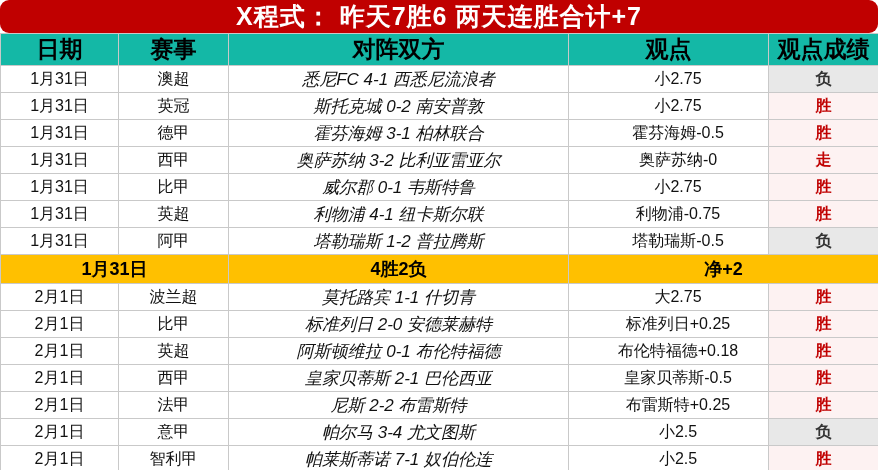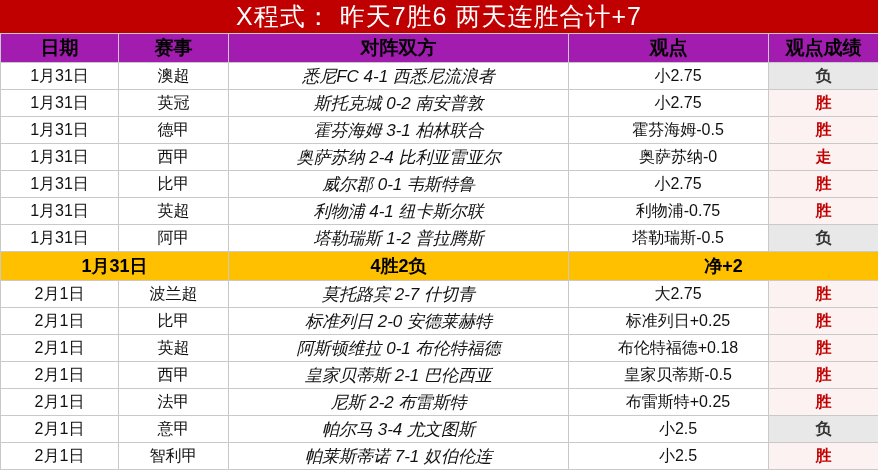--- a/index.html
+++ b/index.html
@@ -18,25 +18,26 @@
     height: 470px;
     display: flex;
     flex-direction: column;
     box-sizing: border-box;
   }
   .title-bar {
     height: 40px;
     background: #c00000;
     color: #ffffff;
     font-size: 25px;
-    font-weight: normal;
+    font-weight: bold;
     display: flex;
     align-items: center;
     justify-content: center;
     letter-spacing: 1px;
+    border-radius: 9px;
   }
   table {
     border-collapse: collapse;
     width: 878px;
     table-layout: fixed;
   }
   col.c-date   { width: 118px; }
   col.c-league { width: 110px; }
   col.c-match  { width: 340px; }
   col.c-view   { width: 200px; }
@@ -48,23 +49,23 @@
     vertical-align: middle;
     font-size: 16px;
     color: #111111;
     padding: 0;
     height: 26px;
     white-space: nowrap;
     overflow: hidden;
   }
   thead th {
     height: 28px;
-    font-size: 19px;
-    font-weight: bold;
-    background: #a21caf;
+    font-size: 23px;
+    font-weight: bold;
+    background: #14b8a6;
     color: #000000;
   }
   td.date, td.league {
     font-size: 16px;
   }
   td.match {
     font-size: 17px;
     font-style: italic;
   }
   td.view {
@@ -142,21 +143,21 @@
       <tr>
         <td class="date">1月31日</td>
         <td class="league">德甲</td>
         <td class="match">霍芬海姆  3-1  柏林联合</td>
         <td class="view">霍芬海姆-0.5</td>
         <td class="result res-win">胜</td>
       </tr>
       <tr>
         <td class="date">1月31日</td>
         <td class="league">西甲</td>
-        <td class="match">奥萨苏纳  2-4  比利亚雷亚尔</td>
+        <td class="match">奥萨苏纳  3-2  比利亚雷亚尔</td>
         <td class="view">奥萨苏纳-0</td>
         <td class="result res-draw">走</td>
       </tr>
       <tr>
         <td class="date">1月31日</td>
         <td class="league">比甲</td>
         <td class="match">威尔郡  0-1  韦斯特鲁</td>
         <td class="view">小2.75</td>
         <td class="result res-win">胜</td>
       </tr>
@@ -177,21 +178,21 @@
 
       <tr class="summary">
         <td class="sum-left" colspan="2">1月31日</td>
         <td class="sum-mid">4胜2负</td>
         <td class="sum-right" colspan="2">净+2</td>
       </tr>
 
       <tr>
         <td class="date">2月1日</td>
         <td class="league">波兰超</td>
-        <td class="match">莫托路宾  2-7  什切青</td>
+        <td class="match">莫托路宾  1-1  什切青</td>
         <td class="view">大2.75</td>
         <td class="result res-win">胜</td>
       </tr>
       <tr>
         <td class="date">2月1日</td>
         <td class="league">比甲</td>
         <td class="match">标准列日  2-0  安德莱赫特</td>
         <td class="view">标准列日+0.25</td>
         <td class="result res-win">胜</td>
       </tr>

